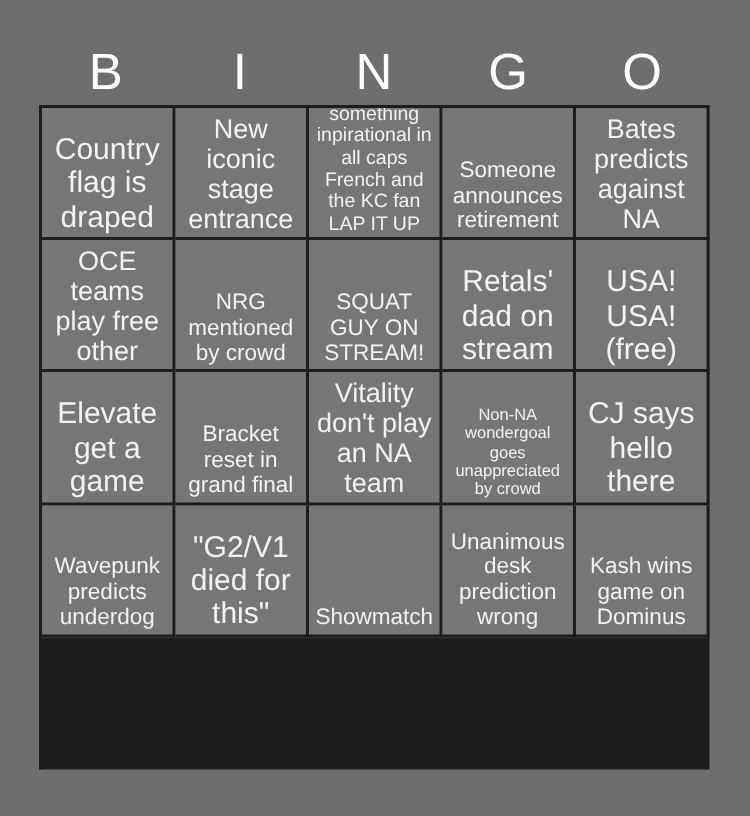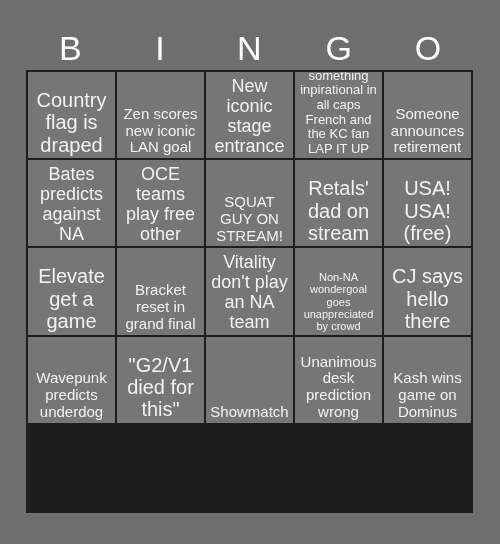--- a/index.html
+++ b/index.html
@@ -93,37 +93,37 @@
     <div class="header-letter">G</div>
     <div class="header-letter">O</div>
   </div>
 
   <div id="grid">
 
     <div class="cell">
         <span class="cell-text fs-xl">Country flag is draped</span>
       </div>
     <div class="cell">
-        <span class="cell-text fs-md">Zen scores new iconic LAN goal</span>
-      </div>
-    <div class="cell">
         <span class="cell-text fs-lg">New iconic stage entrance</span>
       </div>
     <div class="cell">
         <span class="cell-text fs-xxs">Vatira tweets something inpirational in all caps French and the KC fan LAP IT UP</span>
       </div>
     <div class="cell">
         <span class="cell-text fs-md">Someone announces retirement</span>
       </div>
 
     <div class="cell">
         <span class="cell-text fs-lg">Bates predicts against NA</span>
       </div>
     <div class="cell">
         <span class="cell-text fs-lg">OCE teams play free other</span>
+      </div>
+    <div class="cell">
+        <span class="cell-text fs-md">NRG mentioned by crowd</span>
       </div>
 
     <div class="cell">
         <span class="cell-text fs-md">SQUAT GUY ON STREAM!</span>
       </div>
     <div class="cell">
         <span class="cell-text fs-xl">Retals' dad on stream</span>
       </div>
     <div class="cell">
         <span class="cell-text fs-xl">USA! USA! (free)</span>

